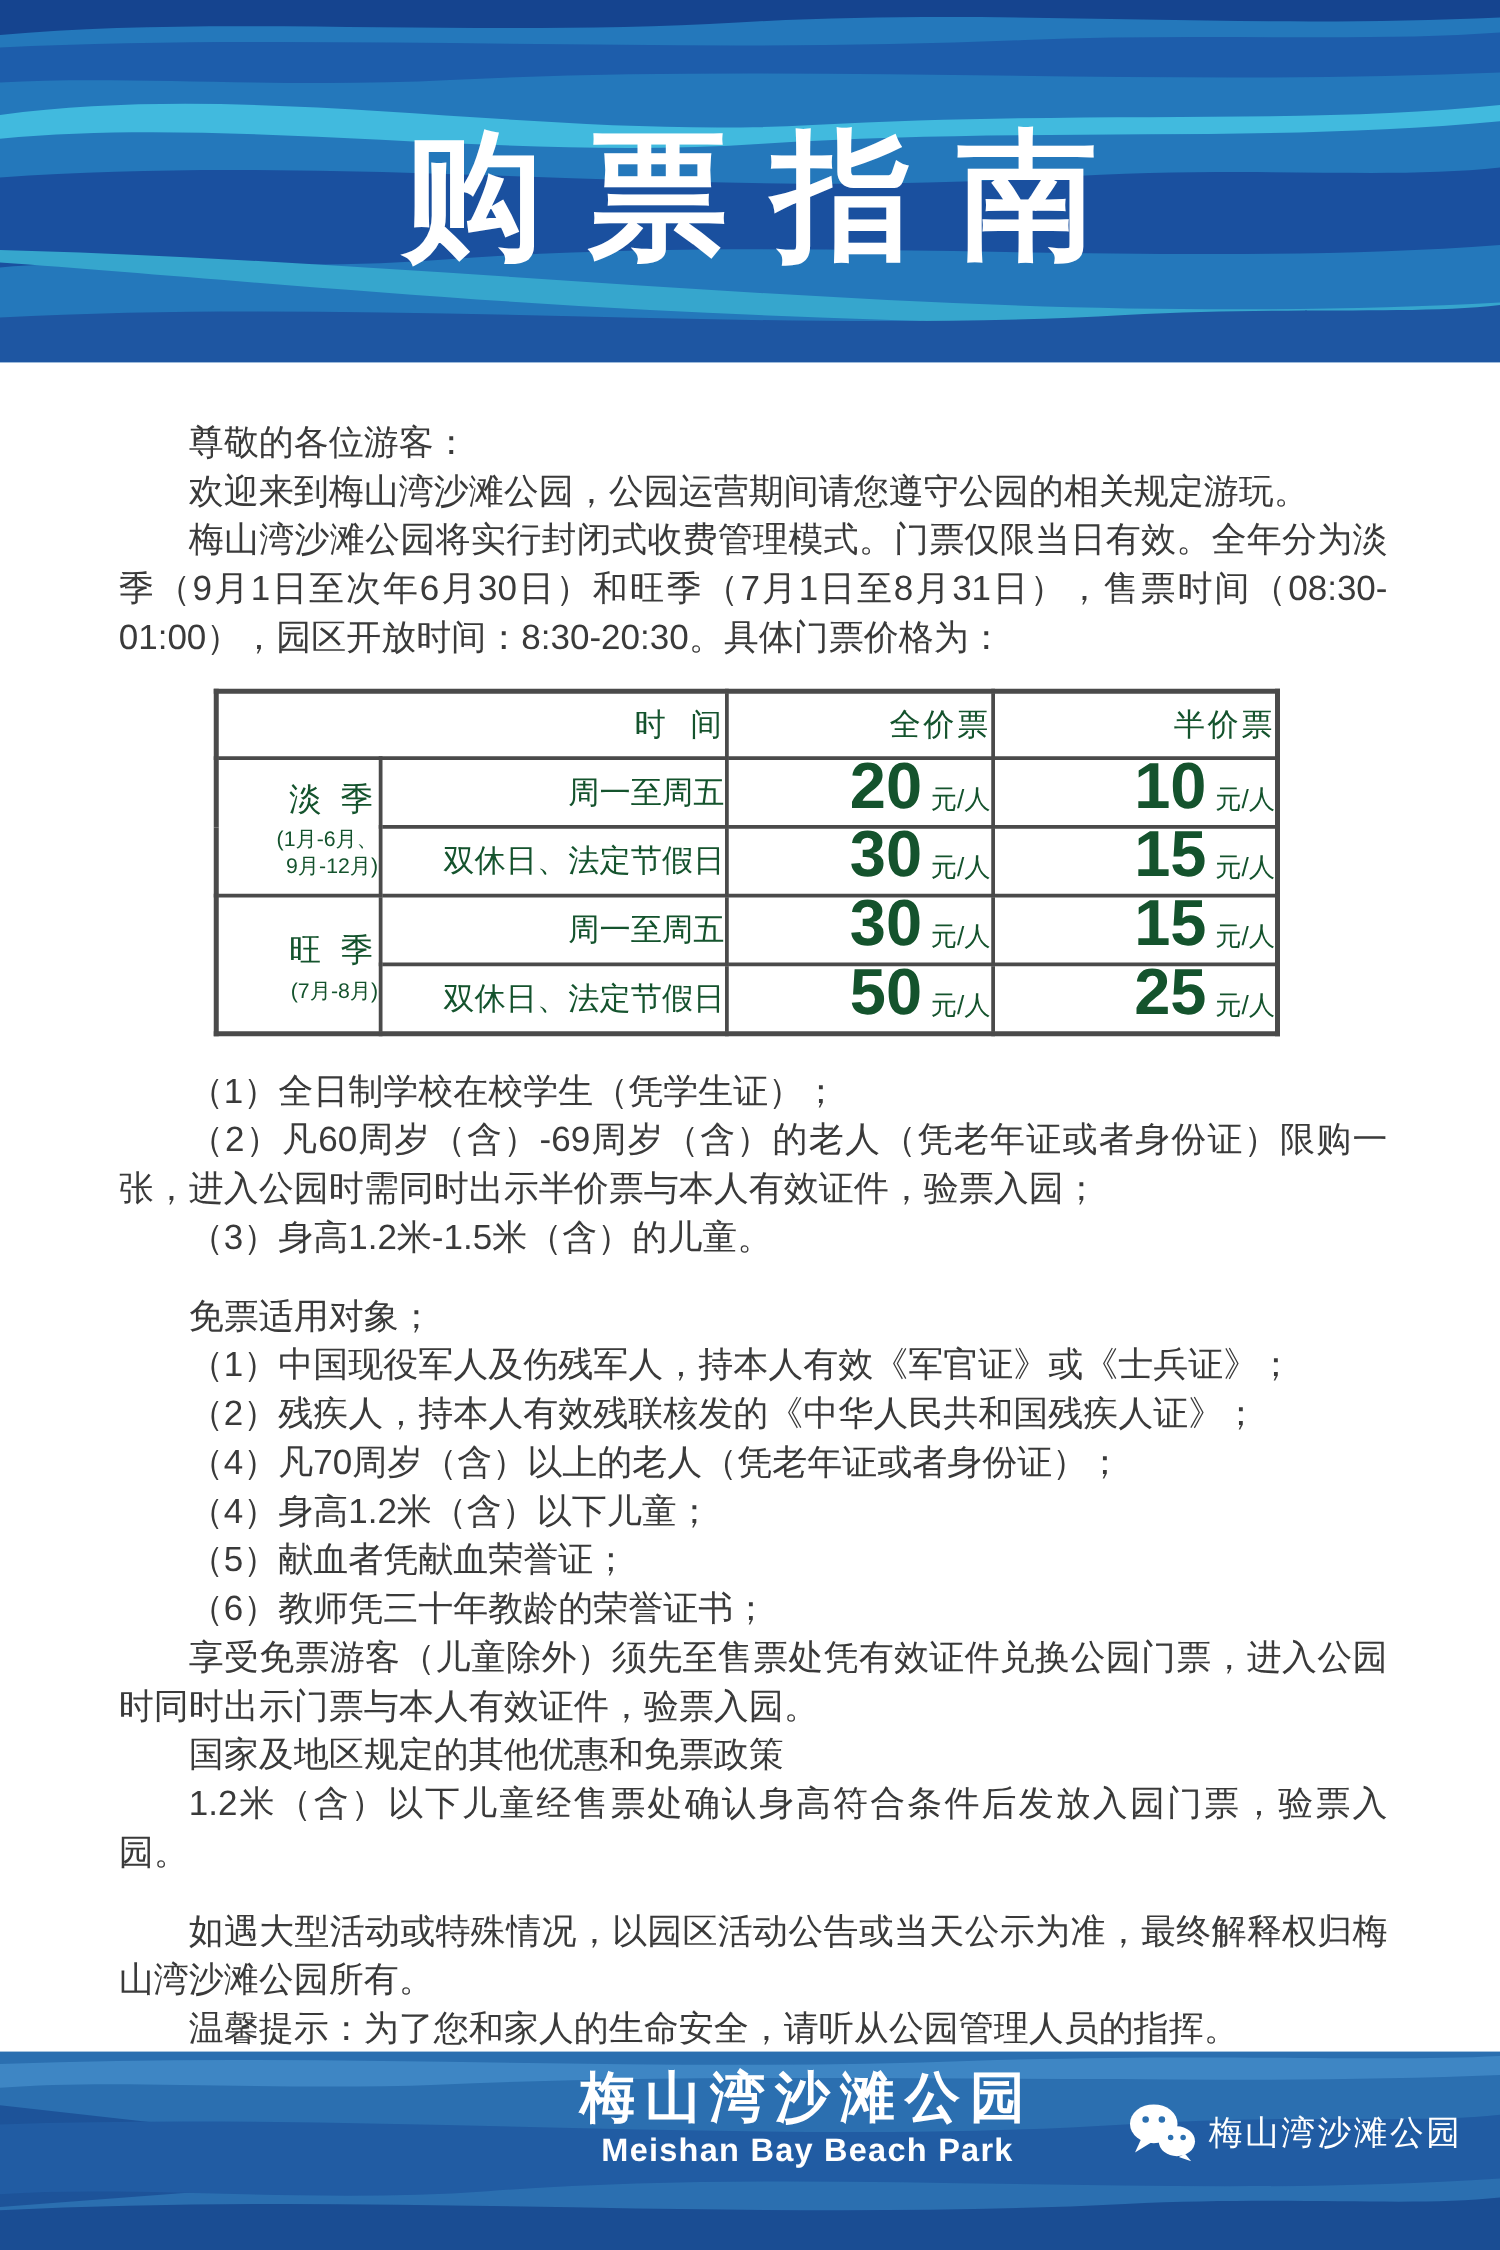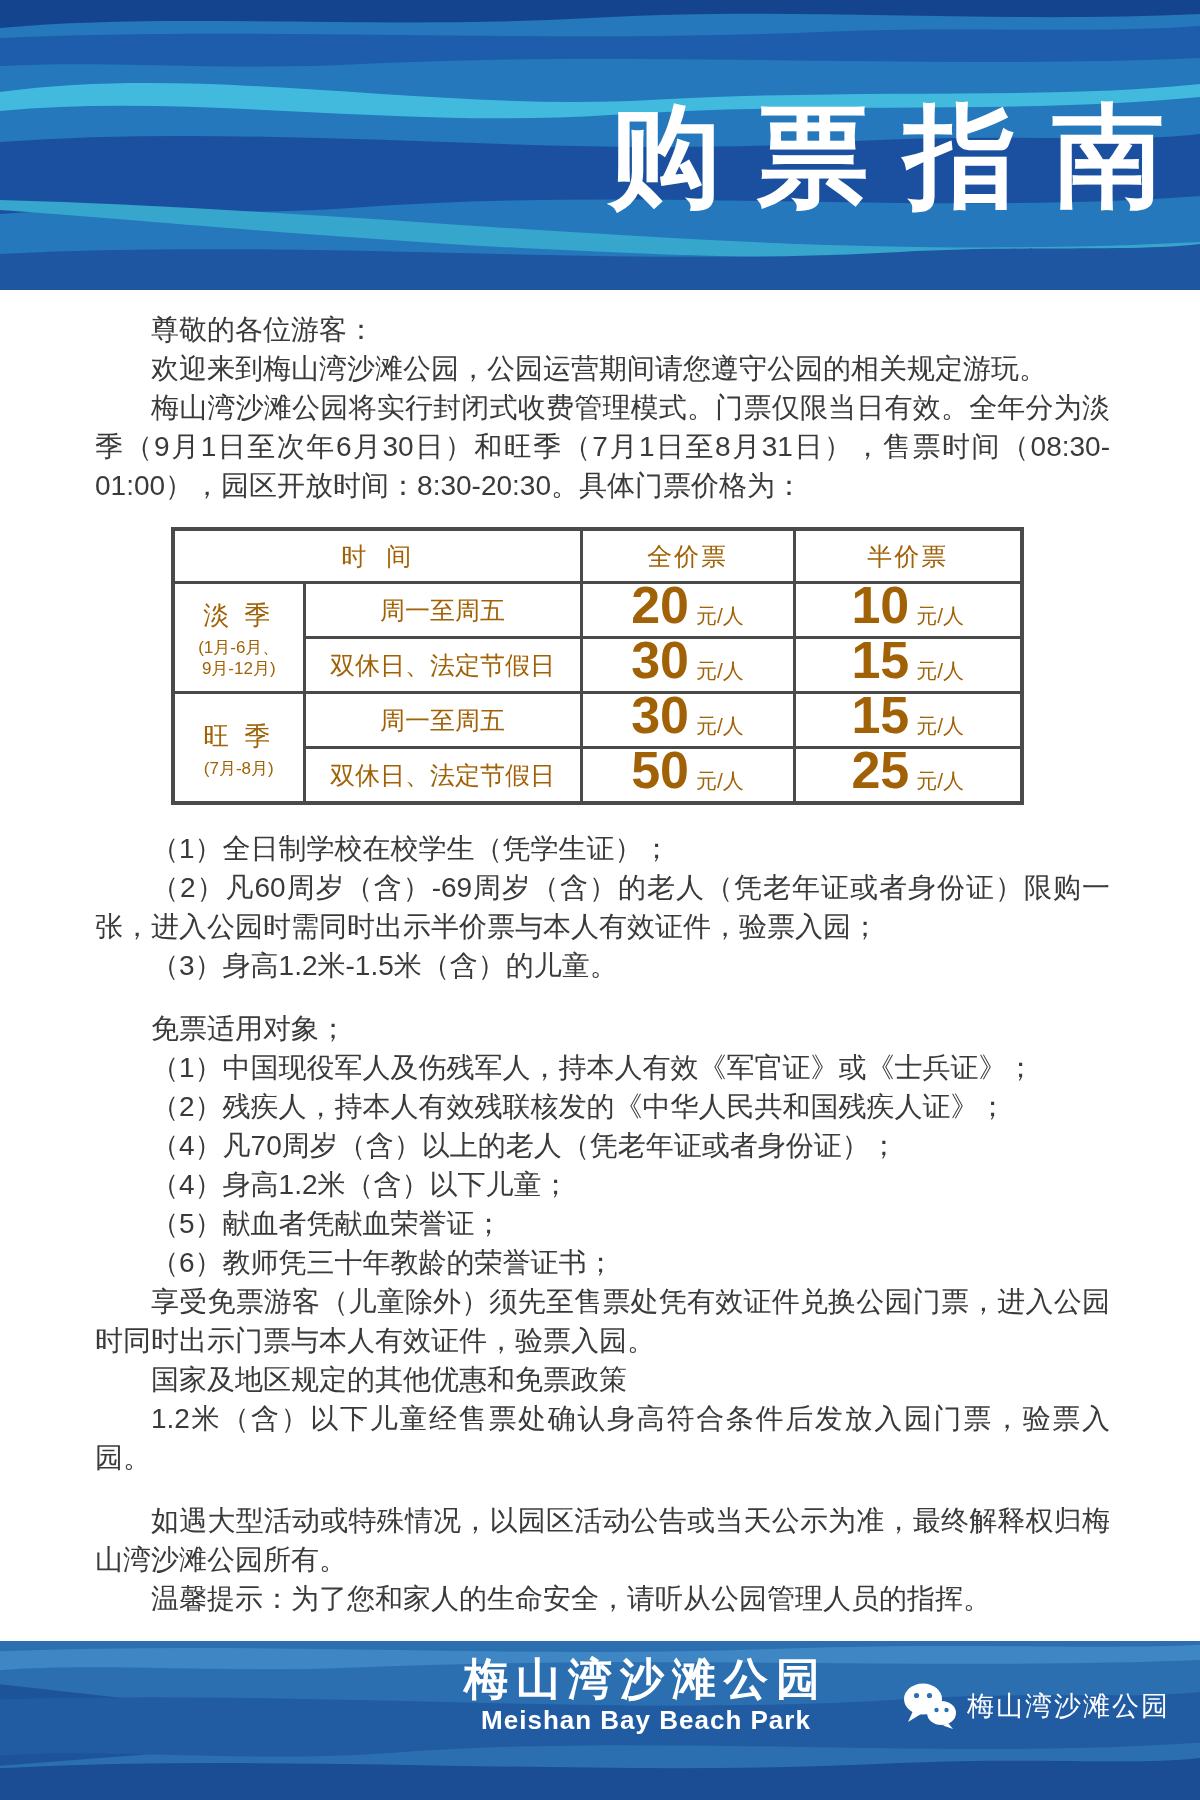--- a/index.html
+++ b/index.html
@@ -5,42 +5,42 @@
   html,body { margin:0; padding:0; background:#ffffff; }
   .page {
     position:relative; width:1200px; height:1800px; overflow:hidden;
     background:#ffffff; font-family:"Liberation Sans", sans-serif; color:#3a3a3a;
   }
 
   
   .banner { position:absolute; top:0; left:0; width:1200px; height:290px; }
   .banner svg { display:block; width:100%; height:100%; }
   .banner-title {
-    position:absolute; top:98px; left:0; width:100%; text-align:right;
+    position:absolute; top:98px; left:0; width:100%; text-align:center;
     font-size:112px; line-height:1.05; font-weight:bold; color:#ffffff;
     letter-spacing:0.32em; text-indent:0.32em; white-space:nowrap;
   }
 
   
   .content {
     position:absolute; top:290px; left:95px; width:1015px;
-    padding-top:20px; font-size:28px; line-height:39px;
+    padding-top:44px; font-size:28px; line-height:39px;
     text-align:justify;
   }
   .content p { margin:0; text-indent:2em; }
   .gap-above { margin-top:24px !important; }
 
   
   table.price-table {
     border-collapse:collapse; table-layout:fixed; width:849px;
     margin:22px 0 24px 76px; border:4px solid #4a4a4a;
   }
   .price-table td {
-    border:3px solid #4a4a4a; text-align:center; vertical-align:middle;
-    padding:0; color:#a16207;
+    border:3px solid #4a4a4a; text-align:right; vertical-align:middle;
+    padding:0; color:#14532d;
   }
   .price-table .t-head td { height:50px; font-size:25px; letter-spacing:2px; }
   .price-table td.time-head { white-space:pre; }
   .price-table td.day-cell { height:52px; font-size:25px; }
   .price-table td.season-cell { }
   .season-name { font-size:26px; letter-spacing:4px; }
   .season-months { font-size:17px; line-height:21px; white-space:pre-line; margin-top:2px; }
   .price-cell .num { font-size:52px; font-weight:bold; }
   .price-cell .unit { font-size:21px; margin-left:7px; }
 

